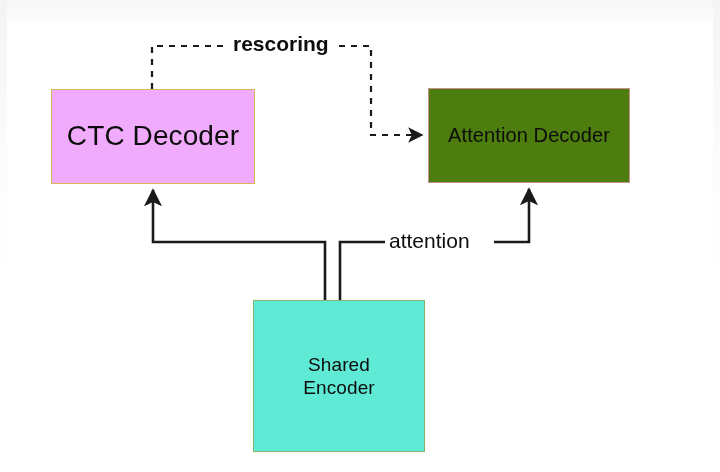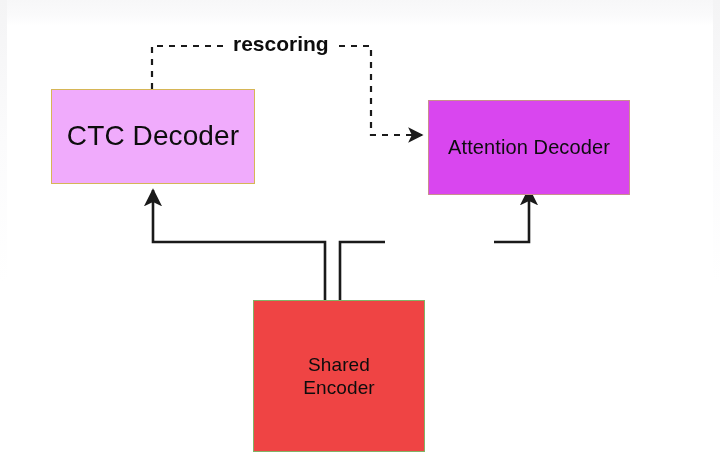--- a/index.html
+++ b/index.html
@@ -57,31 +57,30 @@
     height: 95px;
     background: #f0abfc;
     border: 1.6px solid #d6b656;
     font-size: 28px;
   }
   #node-attention {
     left: 428px;
     top: 88px;
     width: 202px;
     height: 95px;
-    background: #d946ef;
+    background: #4d7c0f;
     border: 1.6px solid #c98e8e;
     font-size: 20px;
-    margin-top: 12px;
   }
   #node-encoder {
     left: 253px;
     top: 300px;
     width: 172px;
     height: 152px;
-    background: #ef4444;
+    background: #5eead4;
     border: 1.6px solid #82b366;
     font-size: 19px;
   }
   #node-encoder .stacked {
     white-space: pre-line;
   }
   .edge-svg {
     position: absolute;
     left: 0;
     top: 0;
@@ -144,14 +143,15 @@
     <span>Attention Decoder</span>
   </div>
 
   <div class="node" id="node-encoder">
     <span class="stacked">Shared
 Encoder</span>
   </div>
 
   <div class="edge-label" id="label-rescoring">rescoring</div>
 
+  <div class="edge-label" id="label-attention">attention</div>
 
 </div>
 
 </body></html>

